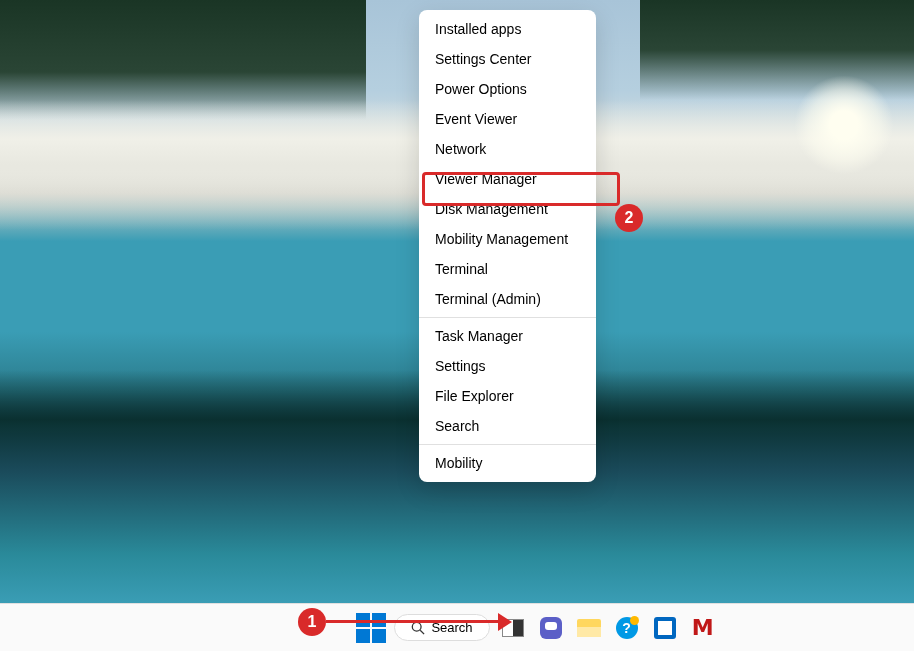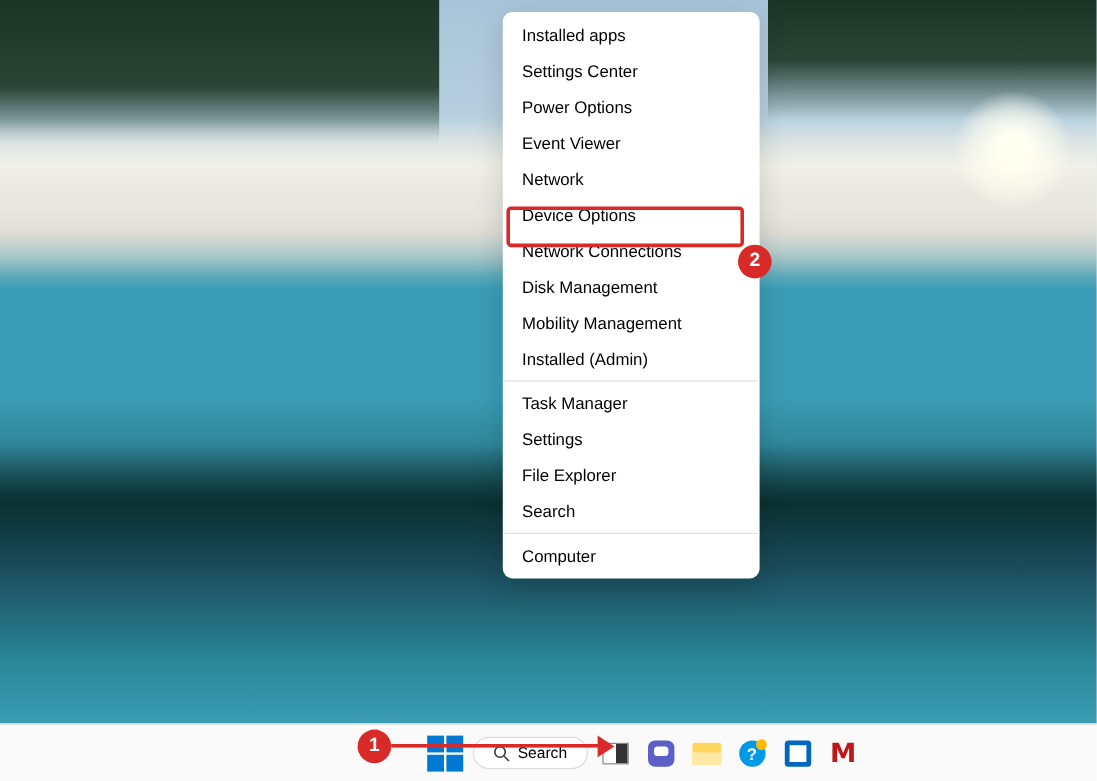--- a/index.html
+++ b/index.html
@@ -46,21 +46,21 @@
     .left-text {
       position: absolute;
       left: 0; top: 628px;
       font-size: 12px; color: #333;
     }
 
     .context-menu {
       position: absolute;
       left: 419px;
       top: 10px;
-      width: 214px;
+      width: 177px;
       background: #fff;
       border-radius: 8px;
       box-shadow: 0 8px 24px rgba(0,0,0,0.15);
       padding: 4px 0;
       font-size: 14px;
       color: #000;
     }
     .menu-item {
       padding: 7px 16px;
       cursor: default;
@@ -190,50 +190,50 @@
   <div class="menu-item">
       <span>Power Options</span>
     </div>
   <div class="menu-item">
       <span>Event Viewer</span>
     </div>
   <div class="menu-item">
       <span>Network</span>
     </div>
   <div class="menu-item">
-      <span>Device Options</span>
-    </div>
-  <div class="menu-item">
-      <span>Network Connections</span>
+      <span>Viewer Manager</span>
     </div>
   <div class="menu-item">
       <span>Disk Management</span>
     </div>
   <div class="menu-item">
       <span>Mobility Management</span>
     </div>
   <div class="menu-item">
-      <span>Installed (Admin)</span>
+      <span>Terminal</span>
+    </div>
+  <div class="menu-item">
+      <span>Terminal (Admin)</span>
     </div>
   <div class="menu-sep"></div>
   <div class="menu-item">
       <span>Task Manager</span>
     </div>
   <div class="menu-item">
       <span>Settings</span>
     </div>
   <div class="menu-item">
       <span>File Explorer</span>
     </div>
   <div class="menu-item">
       <span>Search</span>
     </div>
   <div class="menu-sep"></div>
   <div class="menu-item">
-      <span>Computer</span>
+      <span>Mobility</span>
     </div>
 </div>
 
 <div class="highlight-box"></div>
 <div class="callout callout-2">2</div>
 
 <div class="taskbar">
   <div class="taskbar-center">
     <div class="start-btn">
       <div></div>

